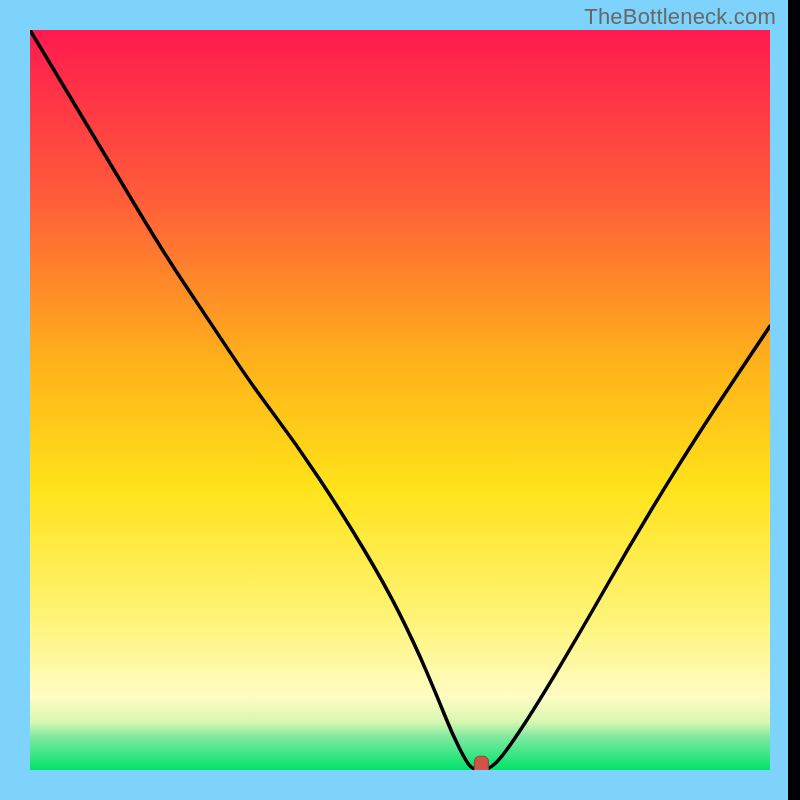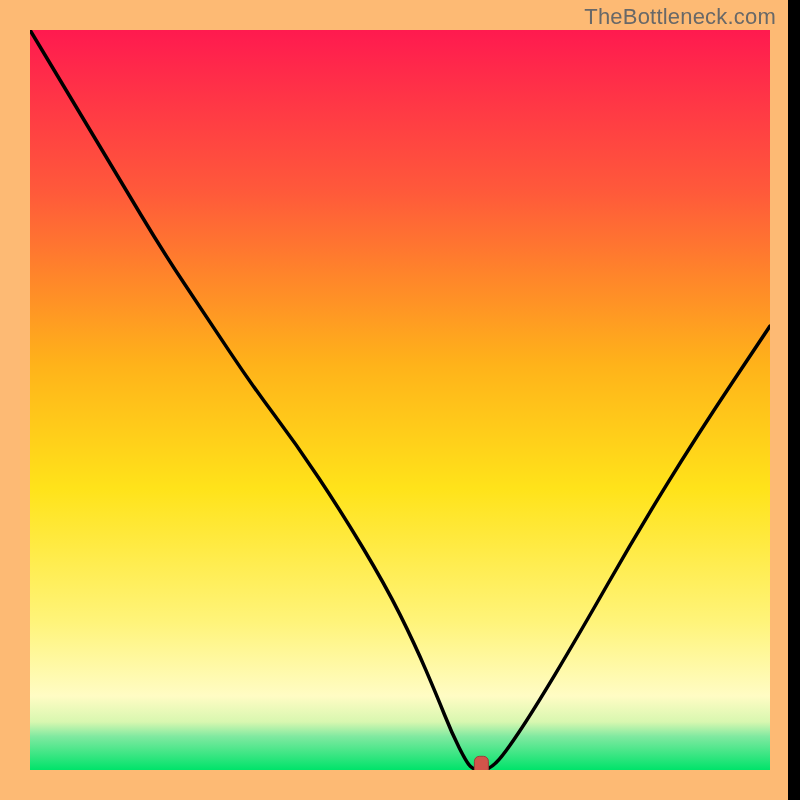--- a/index.html
+++ b/index.html
@@ -9,21 +9,21 @@
     height: 800px;
     background: #000;
     overflow: hidden;
     font-family: Arial, Helvetica, sans-serif;
   }
   .frame {
     position: absolute;
     top: 0; left: 0;
     width: 788px;
     height: 800px;
-    background: #fdba74;
+    background: #7dd3fc;
   }
   .watermark {
     position: absolute;
     top: 4px;
     right: 12px;
     color: #686868;
     font-size: 22px;
     font-weight: 500;
     letter-spacing: 0.2px;
     user-select: none;

